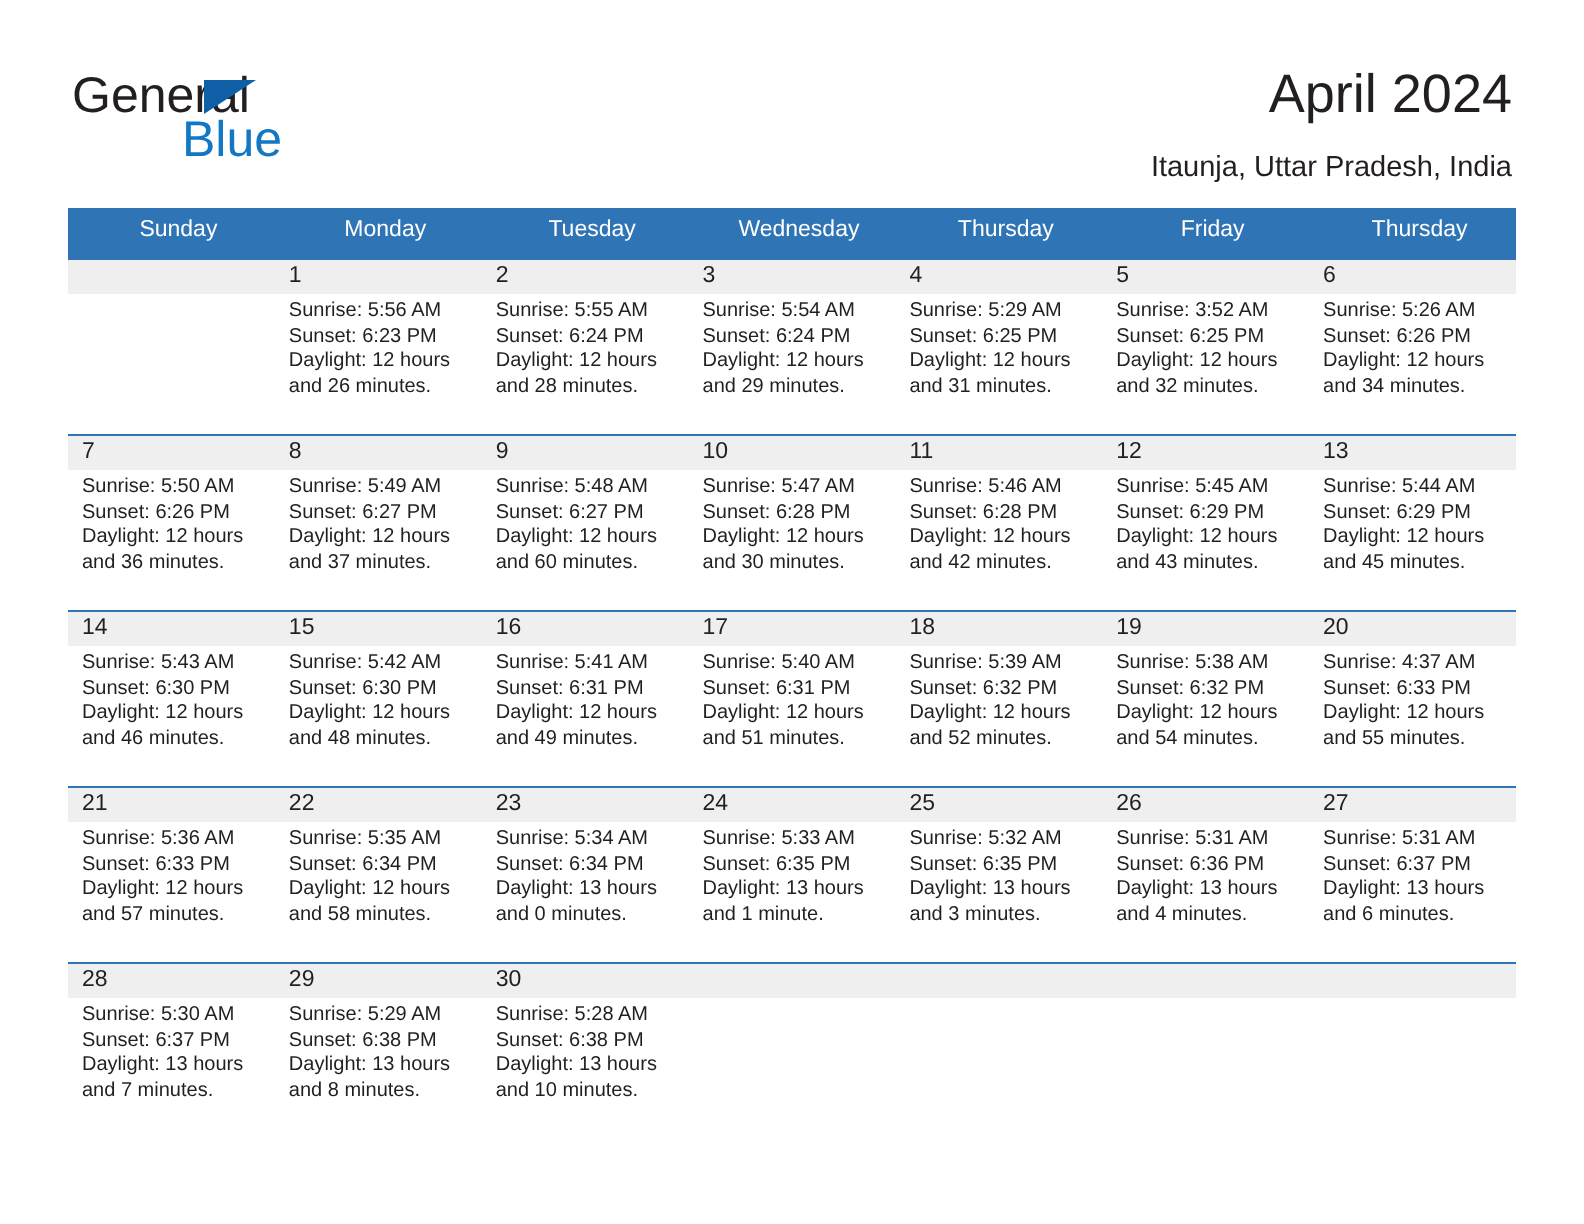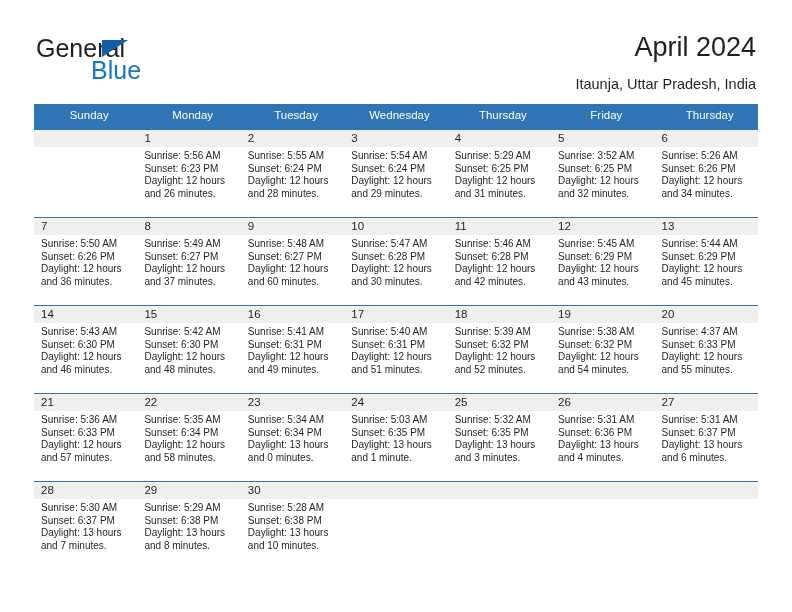--- a/index.html
+++ b/index.html
@@ -441,21 +441,21 @@
                   <div>Sunset: 6:34 PM</div>
                   <div>Daylight: 13 hours</div>
                   <div>and 0 minutes.</div>
                 </div>
               </div>
             </td>
             <td>
               <div class="cell">
                 <div class="daynum-band">24</div>
                 <div class="details">
-                  <div>Sunrise: 5:03 AM</div>
+                  <div>Sunrise: 5:33 AM</div>
                   <div>Sunset: 6:35 PM</div>
                   <div>Daylight: 13 hours</div>
                   <div>and 1 minute.</div>
                 </div>
               </div>
             </td>
             <td>
               <div class="cell">
                 <div class="daynum-band">25</div>
                 <div class="details">

